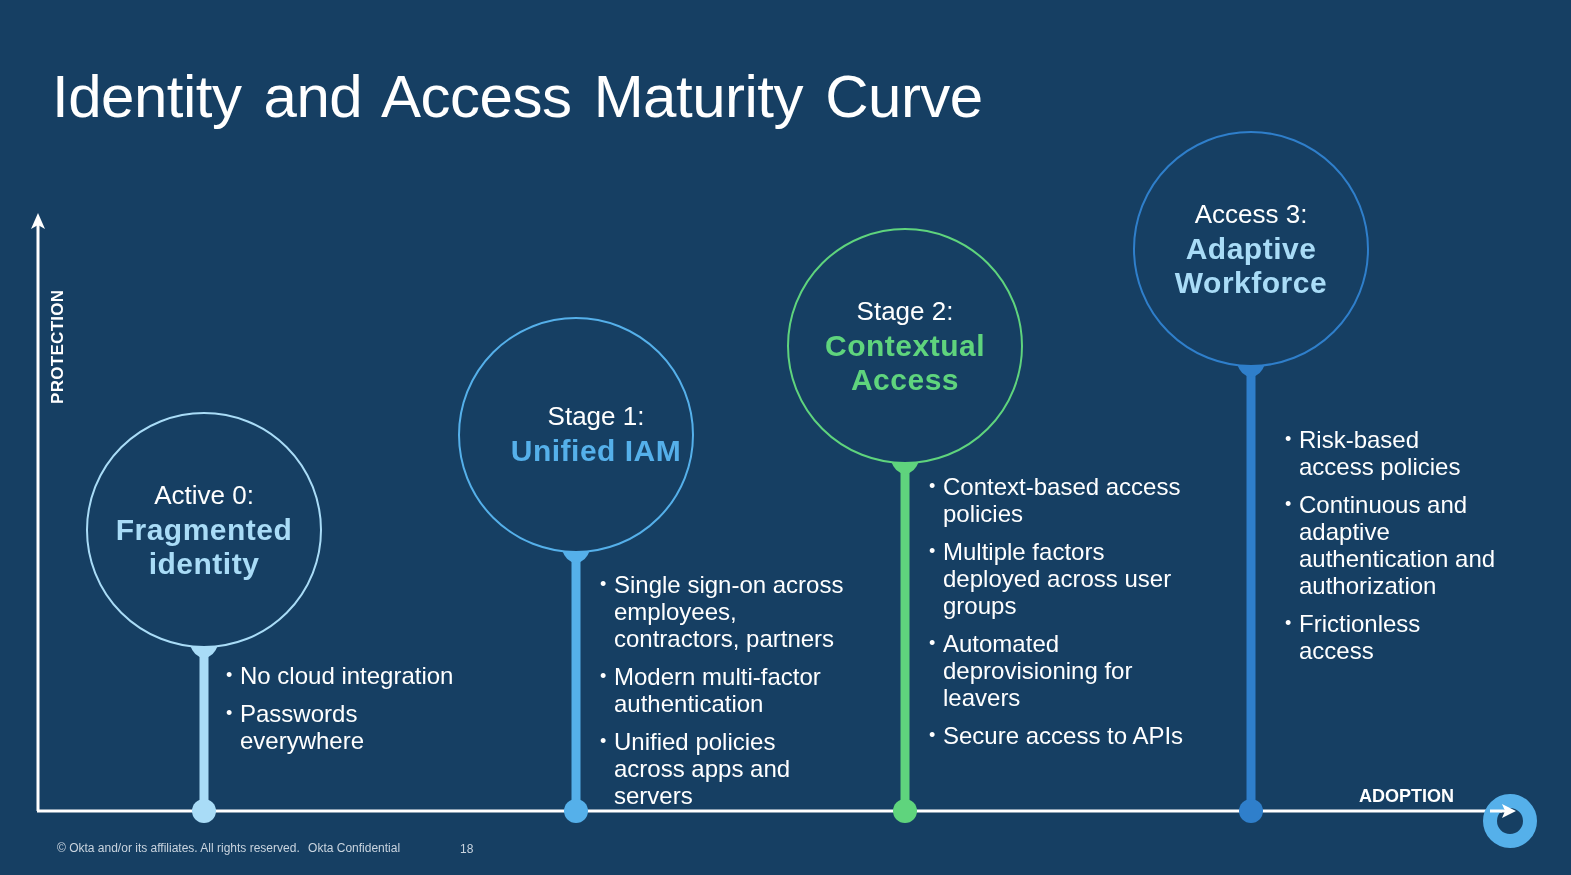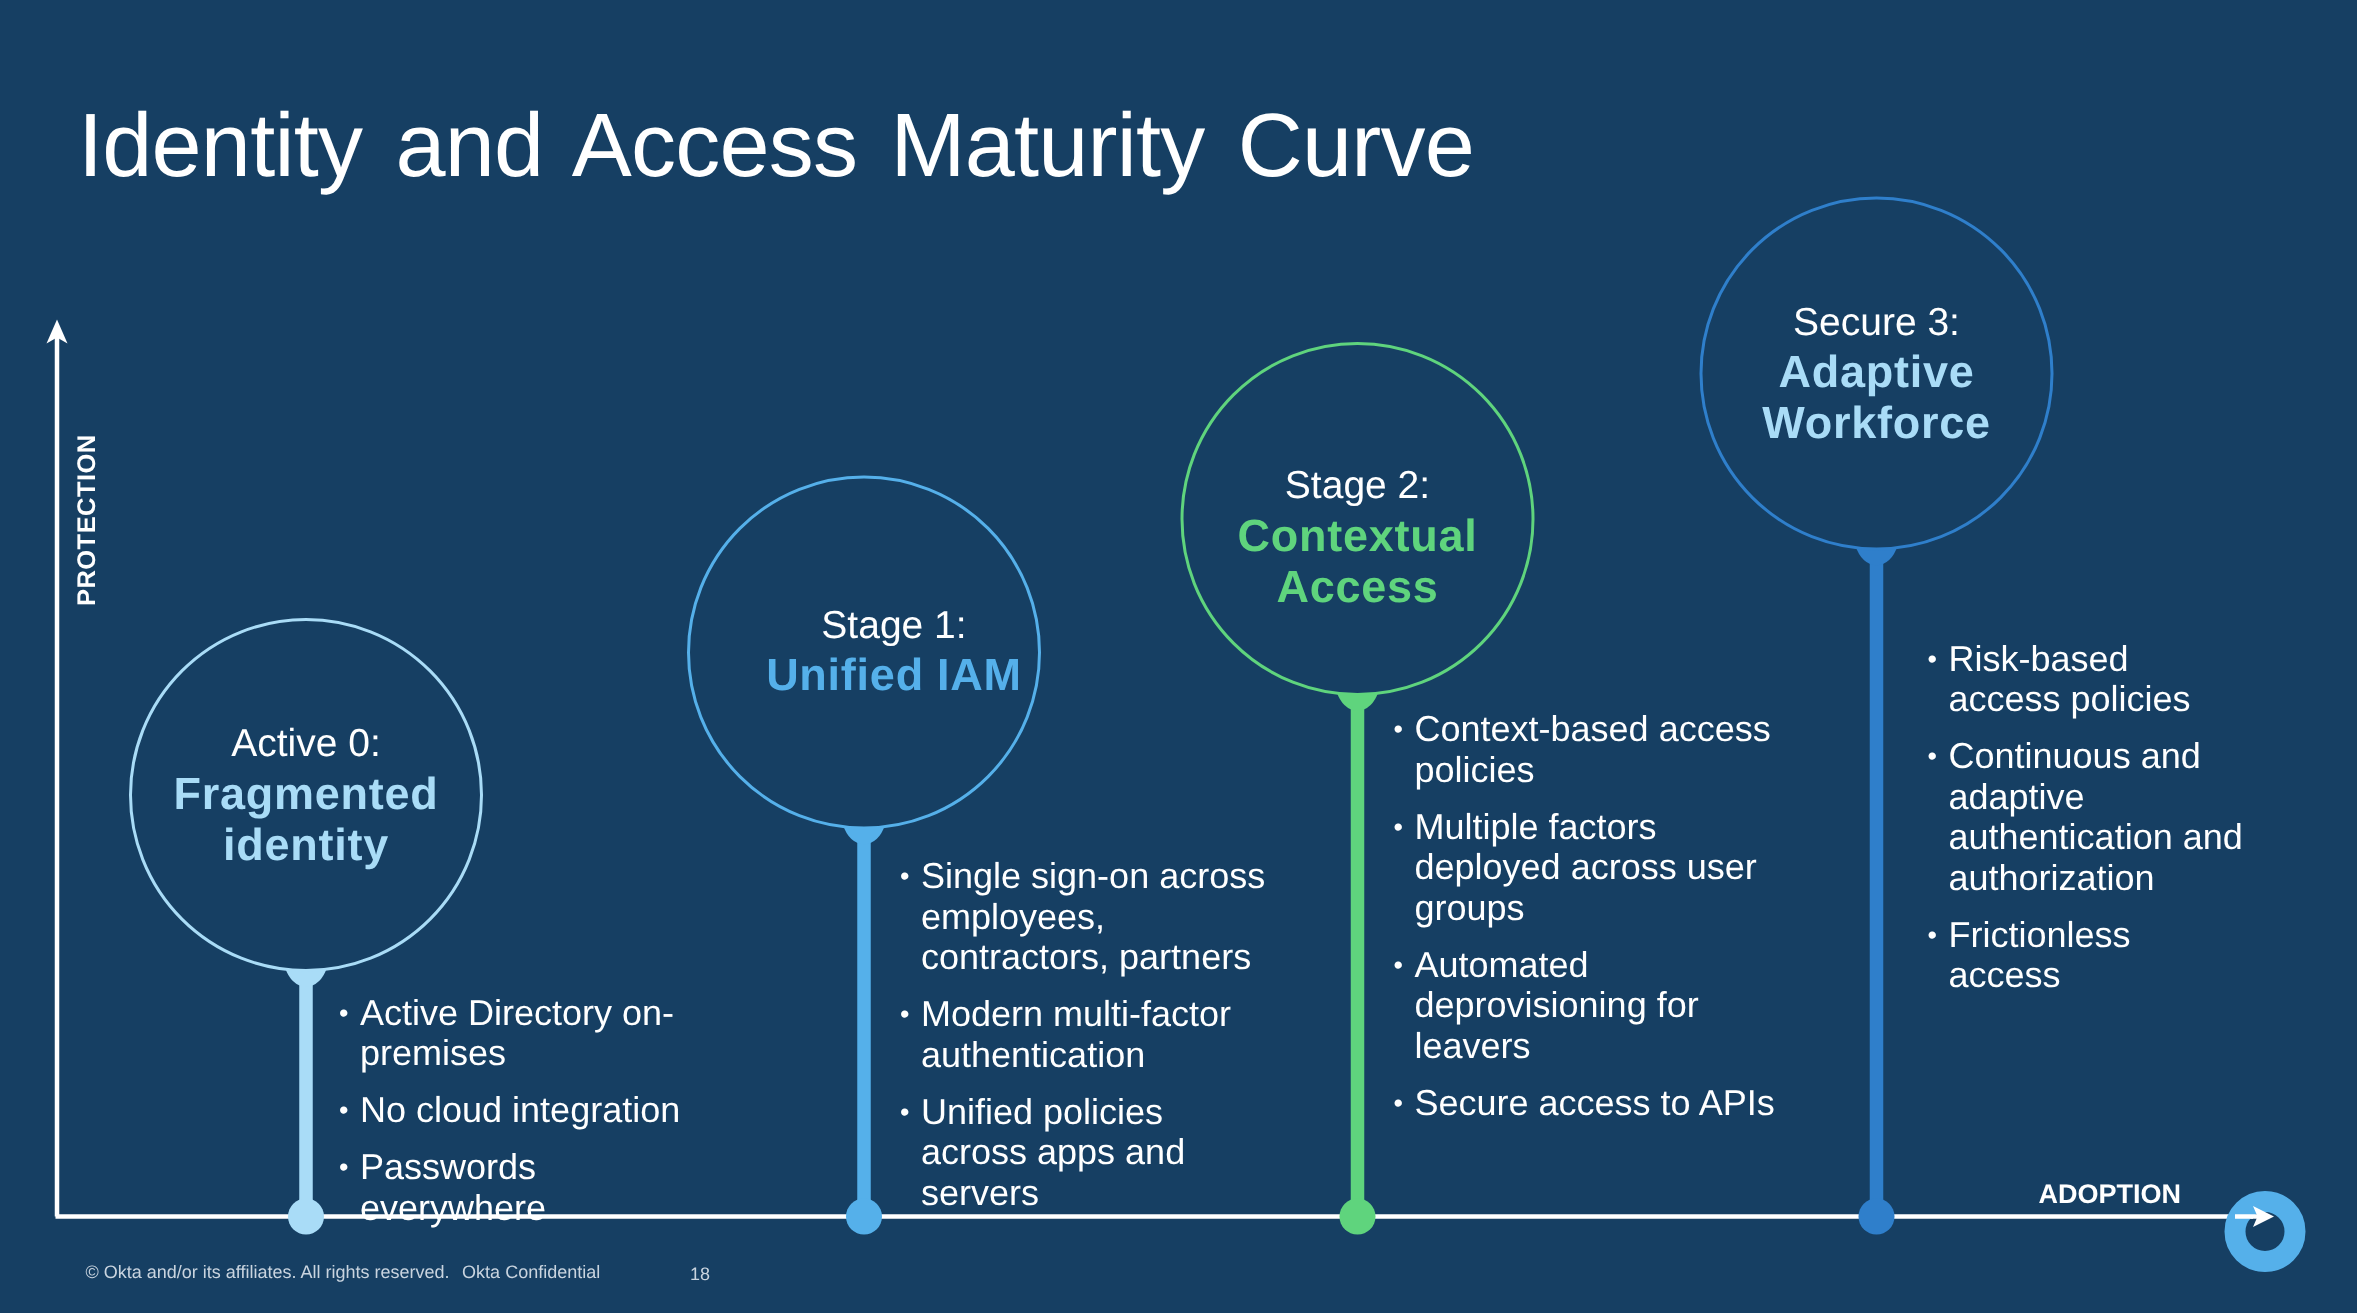--- a/index.html
+++ b/index.html
@@ -92,37 +92,36 @@
     <span>Fragmented</span><br>
     <span>identity</span>
   </span>
 </div>
 <div class="circle-text" id="ct1" style="left:478px; top:402px;">
   <span class="stage">Stage 1:</span>
   <span class="name" style="color:#55b0ea">
     <span>Unified IAM</span>
   </span>
 </div>
-<div class="circle-text" id="ct2" style="left:787px; top:297px;margin-top:12px;">
+<div class="circle-text" id="ct2" style="left:787px; top:297px;">
   <span class="stage">Stage 2:</span>
   <span class="name" style="color:#5fd47d">
     <span>Contextual</span><br>
     <span>Access</span>
   </span>
 </div>
 <div class="circle-text" id="ct3" style="left:1133px; top:200px;">
-  <span class="stage">Secure 3:</span>
+  <span class="stage">Access 3:</span>
   <span class="name" style="color:#a9dcf7">
     <span>Adaptive</span><br>
     <span>Workforce</span>
   </span>
 </div>
 
 <ul class="bullets" style="left:226px; top:662px; width:250px;">
-  <li>Active Directory on-premises</li>
   <li>No cloud integration</li>
   <li>Passwords everywhere</li>
 </ul>
 <ul class="bullets" style="left:600px; top:571px; width:250px;">
   <li>Single sign-on across employees, contractors, partners</li>
   <li>Modern multi-factor authentication</li>
   <li>Unified policies across apps and servers</li>
 </ul>
 <ul class="bullets" style="left:929px; top:473px; width:275px;">
   <li>Context-based access policies</li>

